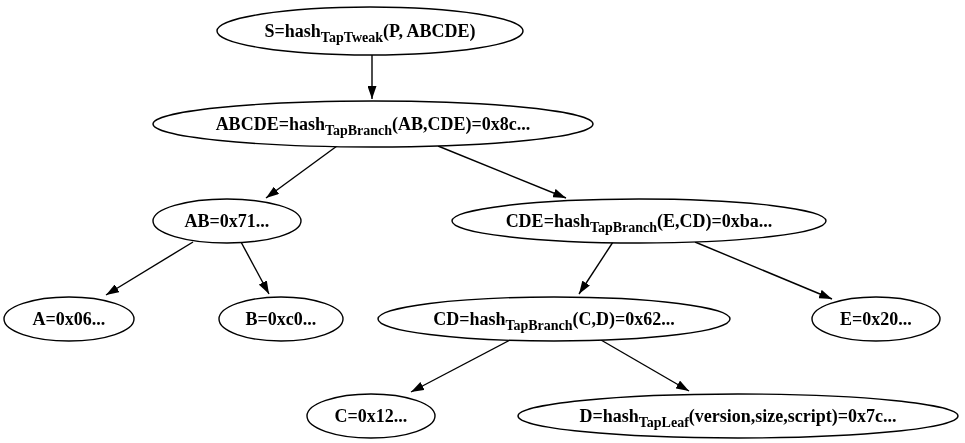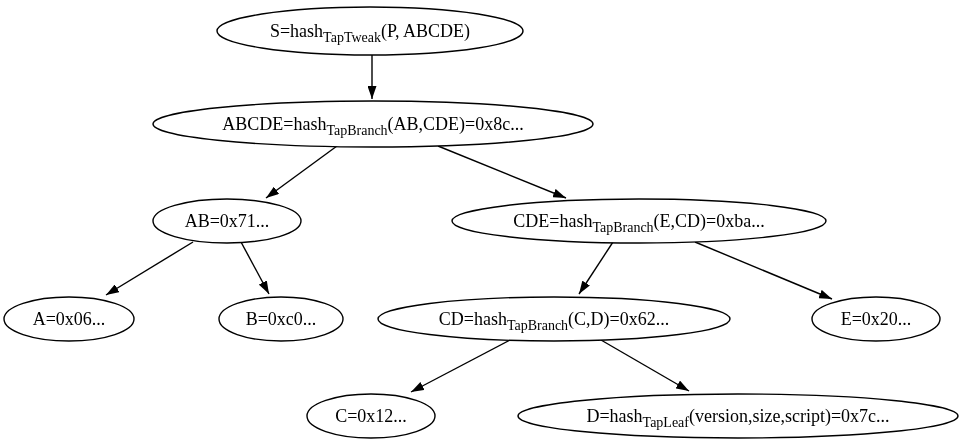--- a/index.html
+++ b/index.html
@@ -6,20 +6,21 @@
     margin: 0;
     padding: 0;
     background: #ffffff;
     width: 965px;
     height: 443px;
     overflow: hidden;
   }
   .diagram-wrap {
     width: 852px;
     height: 443px;
+    font-weight: bold;
   }
   svg {
     display: block;
     font-family: "Liberation Serif", "DejaVu Serif", serif;
   }
   .node-ellipse {
     fill: #ffffff;
     stroke: #000000;
     stroke-width: 1.4;
   }

